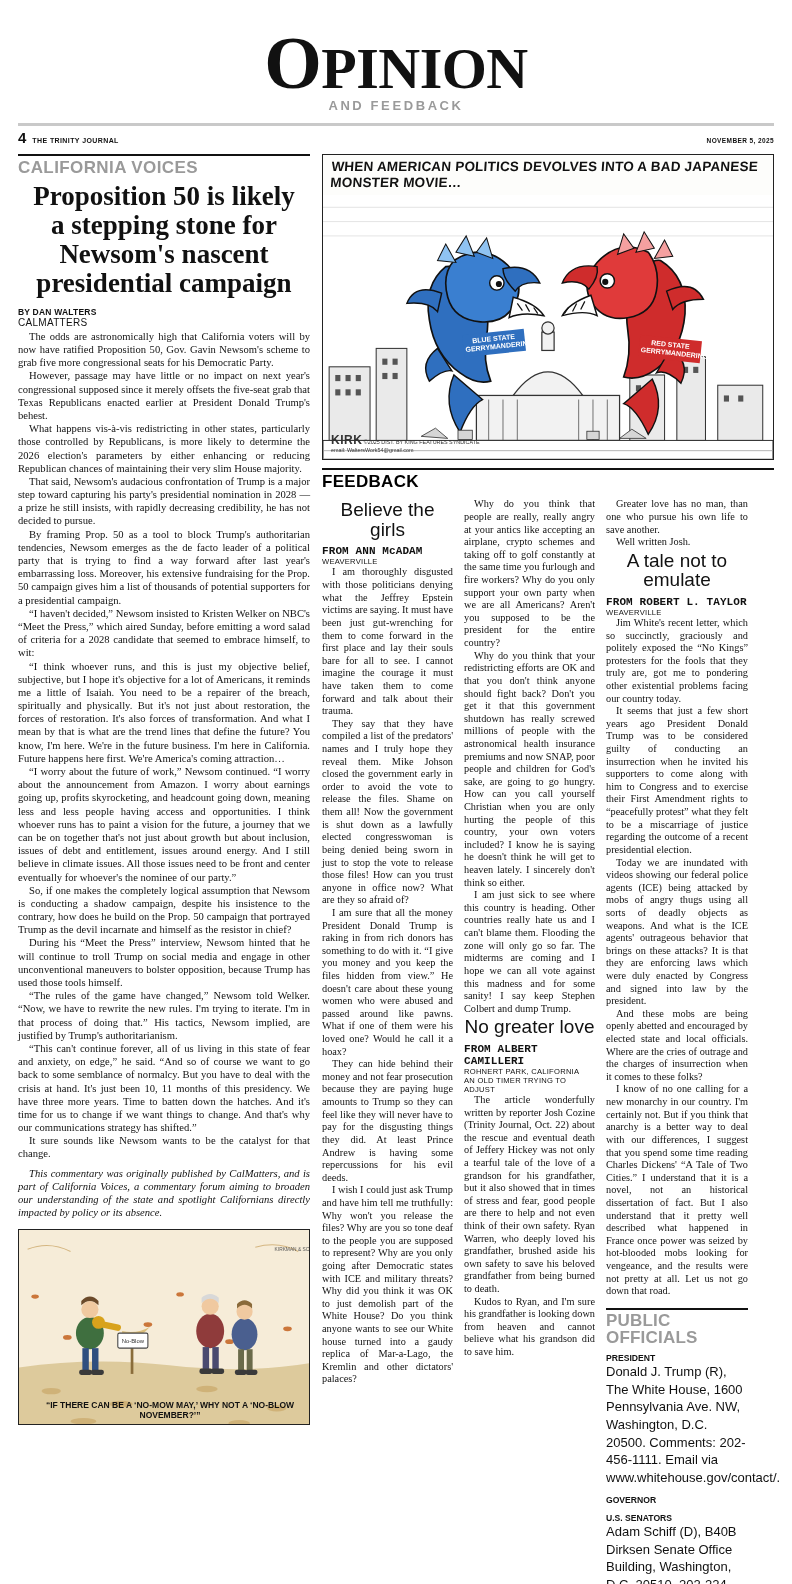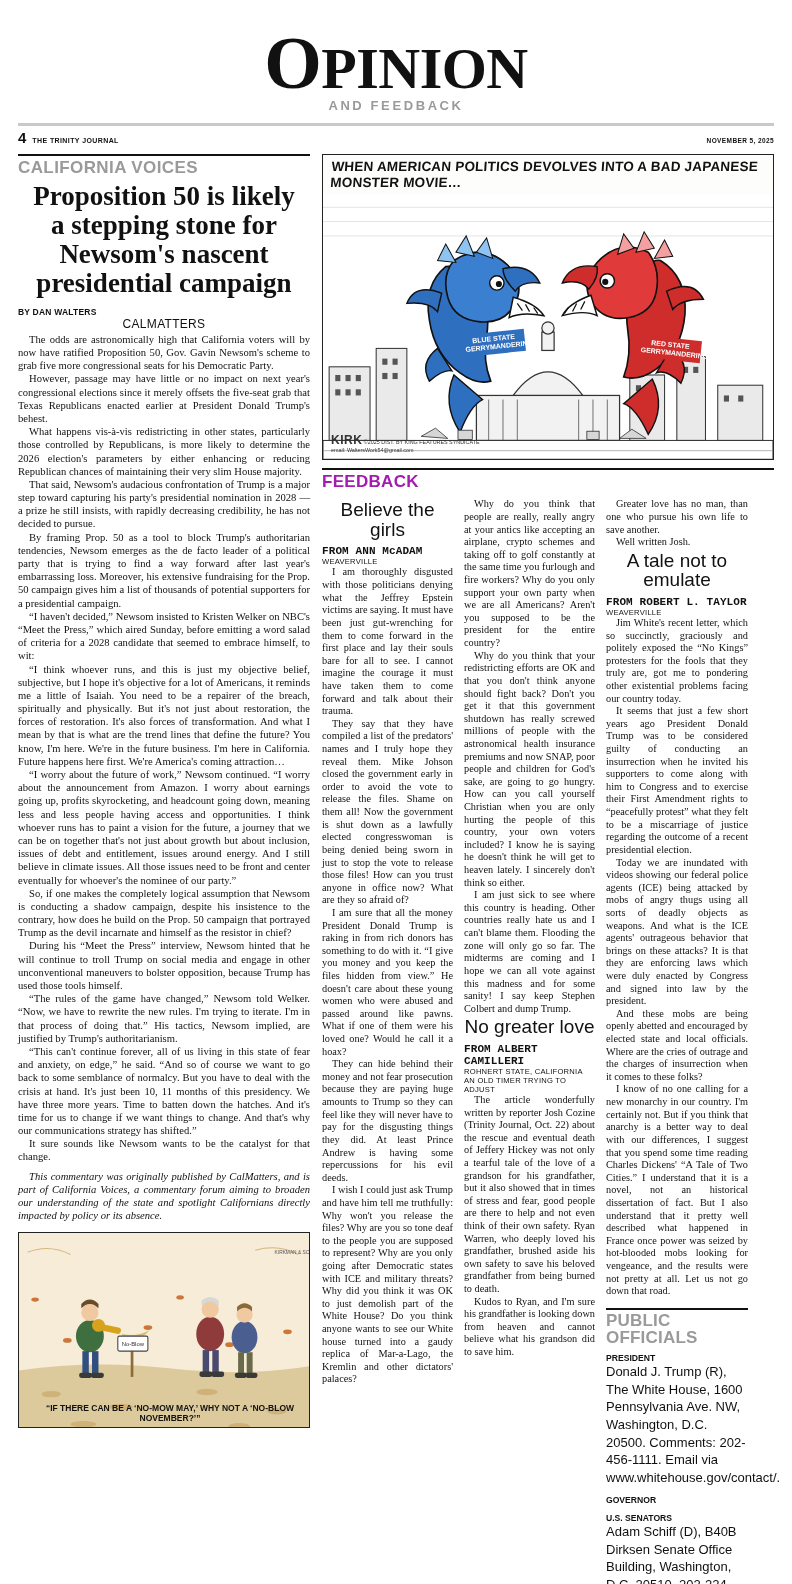--- a/index.html
+++ b/index.html
@@ -62,21 +62,21 @@
     line-height: 1.07;
     text-align: center;
     margin: 2px 6px 9px 6px;
   }
   .byline {
     font-family: "Liberation Sans", sans-serif;
     font-weight: 700; font-size: 8.5px; letter-spacing: .2px;
   }
   .byline-org {
     font-family: "Liberation Sans", sans-serif;
-    font-size: 12px; letter-spacing: .3px; margin-bottom: 2px; text-align: center;
+    font-size: 10px; letter-spacing: .3px; margin-bottom: 2px;
   }
   p.body {
     font-size: 10.6px; line-height: 1.245;
     text-align: justify; text-indent: 11px;
     hyphens: auto;
   }
   p.body.italic { font-style: italic; }
   .spacer-6 { height: 6px; }
 
   
@@ -113,21 +113,21 @@
     position: absolute;
     font-family: "Liberation Sans", sans-serif;
     font-weight: 700; font-size: 7px; color: #fff;
     text-align: center; line-height: 1.15;
     transform: rotate(-6deg);
   }
 
   
   .feedback-head {
     font-family: "Liberation Sans", sans-serif;
-    font-weight: 700; font-size: 17px; color: #a21caf;
+    font-weight: 700; font-size: 17px; color: #000000;
     letter-spacing: .3px;
     border-top: 2.5px solid #111;
     padding-top: 2px;
     margin-bottom: 6px;
   }
   .cols3 { display: flex; gap: 11px; }
   .fcol { width: 131px; flex: none; }
   .fcol.last { width: 142px; }
   .letter-title {
     font-family: "Liberation Sans", sans-serif;
@@ -185,21 +185,21 @@
   <div class="content">
 
     <div class="col-left">
       <div class="kicker-rule"></div>
       <div class="kicker">CALIFORNIA VOICES</div>
       <h1 class="headline">Proposition 50 is likely a stepping stone for Newsom's nascent presidential campaign</h1>
       <div class="byline">BY DAN WALTERS</div>
       <div class="byline-org">CALMATTERS</div>
       <div id="lc-paras">
           <p class="body">The odds are astronomically high that California voters will by now have ratified Proposition 50, Gov. Gavin Newsom's scheme to grab five more congressional seats for his Democratic Party.</p>
-          <p class="body">However, passage may have little or no impact on next year's congressional elections since it merely offsets the five-seat grab that Texas Republicans enacted earlier at President Donald Trump's behest.</p>
+          <p class="body">However, passage may have little or no impact on next year's congressional supposed since it merely offsets the five-seat grab that Texas Republicans enacted earlier at President Donald Trump's behest.</p>
           <p class="body">What happens vis-à-vis redistricting in other states, particularly those controlled by Republicans, is more likely to determine the 2026 election's parameters by either enhancing or reducing Republican chances of maintaining their very slim House majority.</p>
           <p class="body">That said, Newsom's audacious confrontation of Trump is a major step toward capturing his party's presidential nomination in 2028 — a prize he still insists, with rapidly decreasing credibility, he has not decided to pursue.</p>
           <p class="body">By framing Prop. 50 as a tool to block Trump's authoritarian tendencies, Newsom emerges as the de facto leader of a political party that is trying to find a way forward after last year's embarrassing loss. Moreover, his extensive fundraising for the Prop. 50 campaign gives him a list of thousands of potential supporters for a presidential campaign.</p>
           <p class="body">“I haven't decided,” Newsom insisted to Kristen Welker on NBC's “Meet the Press,” which aired Sunday, before emitting a word salad of criteria for a 2028 candidate that seemed to embrace himself, to wit:</p>
           <p class="body">“I think whoever runs, and this is just my objective belief, subjective, but I hope it's objective for a lot of Americans, it reminds me a little of Isaiah. You need to be a repairer of the breach, spiritually and physically. But it's not just about restoration, the forces of restoration. It's also forces of transformation. And what I mean by that is what are the trend lines that define the future? You know, I'm here. We're in the future business. I'm here in California. Future happens here first. We're America's coming attraction…</p>
           <p class="body">“I worry about the future of work,” Newsom continued. “I worry about the announcement from Amazon. I worry about earnings going up, profits skyrocketing, and headcount going down, meaning less and less people having access and opportunities. I think whoever runs has to paint a vision for the future, a journey that we can be on together that's not just about growth but about inclusion, issues of debt and entitlement, issues around energy. And I still believe in climate issues. All those issues need to be front and center eventually for whoever's the nominee of our party.”</p>
           <p class="body">So, if one makes the completely logical assumption that Newsom is conducting a shadow campaign, despite his insistence to the contrary, how does he build on the Prop. 50 campaign that portrayed Trump as the devil incarnate and himself as the resistor in chief?</p>
           <p class="body">During his “Meet the Press” interview, Newsom hinted that he will continue to troll Trump on social media and engage in other unconventional maneuvers to bolster opposition, because Trump has used those tools himself.</p>
           <p class="body">“The rules of the game have changed,” Newsom told Welker. “Now, we have to rewrite the new rules. I'm trying to iterate. I'm in that process of doing that.” His tactics, Newsom implied, are justified by Trump's authoritarianism.</p>
           <p class="body">“This can't continue forever, all of us living in this state of fear and anxiety, on edge,” he said. “And so of course we want to go back to some semblance of normalcy. But you have to deal with the crisis at hand. It's just been 10, 11 months of this presidency. We have three more years. Time to batten down the hatches. And it's time for us to change if we want things to change. And that's why our communications strategy has shifted.”</p>
@@ -403,21 +403,21 @@
             <p class="fbody">I am sure that all the money President Donald Trump is raking in from rich donors has something to do with it. “I give you money and you keep the files hidden from view.” He doesn't care about these young women who were abused and passed around like pawns. What if one of them were his loved one? Would he call it a hoax?</p>
             <p class="fbody">They can hide behind their money and not fear prosecution because they are paying huge amounts to Trump so they can feel like they will never have to pay for the disgusting things they did. At least Prince Andrew is having some repercussions for his evil deeds.</p>
             <p class="fbody">I wish I could just ask Trump and have him tell me truthfully: Why won't you release the files? Why are you so tone deaf to the people you are supposed to represent? Why are you only going after Democratic states with ICE and military threats? Why did you think it was OK to just demolish part of the White House? Do you think anyone wants to see our White house turned into a gaudy replica of Mar-a-Lago, the Kremlin and other dictators' palaces?</p>
           </div>
         <div class="fcol" id="fcol-2">
             <p class="fbody noindent">Why do you think that people are really, really angry at your antics like accepting an airplane, crypto schemes and taking off to golf constantly at the same time you furlough and fire workers? Why do you only support your own party when we are all Americans? Aren't you supposed to be the president for the entire country?</p>
             <p class="fbody">Why do you think that your redistricting efforts are OK and that you don't think anyone should fight back? Don't you get it that this government shutdown has really screwed millions of people with the astronomical health insurance premiums and now SNAP, poor people and children for God's sake, are going to go hungry. How can you call yourself Christian when you are only hurting the people of this country, your own voters included? I know he is saying he doesn't think he will get to heaven lately. I sincerely don't think so either.</p>
             <p class="fbody">I am just sick to see where this country is heading. Other countries really hate us and I can't blame them. Flooding the zone will only go so far. The midterms are coming and I hope we can all vote against this madness and for some sanity! I say keep Stephen Colbert and dump Trump.</p>
             <div class="letter-title">No greater love</div>
             <div class="from">FROM ALBERT CAMILLERI</div>
-            <div class="from-city">ROHNERT STATE, CALIFORNIA</div>
+            <div class="from-city">ROHNERT PARK, CALIFORNIA</div>
             <div class="from-city">AN OLD TIMER TRYING TO ADJUST</div>
             <p class="fbody">The article wonderfully written by reporter Josh Cozine (Trinity Journal, Oct. 22) about the rescue and eventual death of Jeffery Hickey was not only a tearful tale of the love of a grandson for his grandfather, but it also showed that in times of stress and fear, good people are there to help and not even think of their own safety. Ryan Warren, who deeply loved his grandfather, brushed aside his own safety to save his beloved grandfather from being burned to death.</p>
             <p class="fbody">Kudos to Ryan, and I'm sure his grandfather is looking down from heaven and cannot believe what his grandson did to save him.</p>
           </div>
         <div class="fcol last" id="fcol-3">
             <p class="fbody noindent">Greater love has no man, than one who pursue his own life to save another.</p>
             <p class="fbody">Well written Josh.</p>
             <div class="letter-title">A tale not to emulate</div>
             <div class="from">FROM ROBERT L. TAYLOR</div>
             <div class="from-city">WEAVERVILLE</div>

